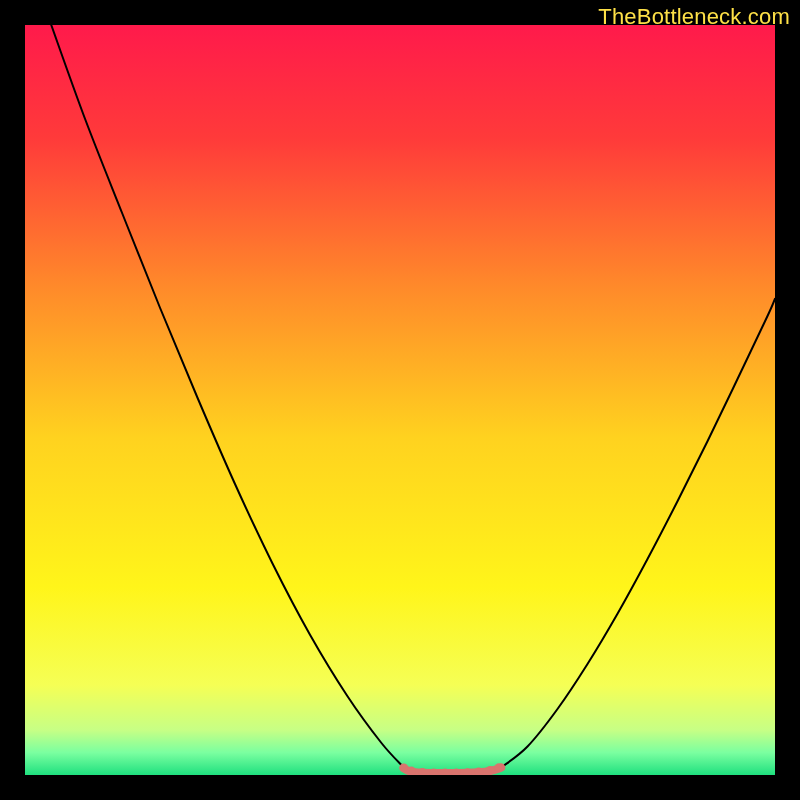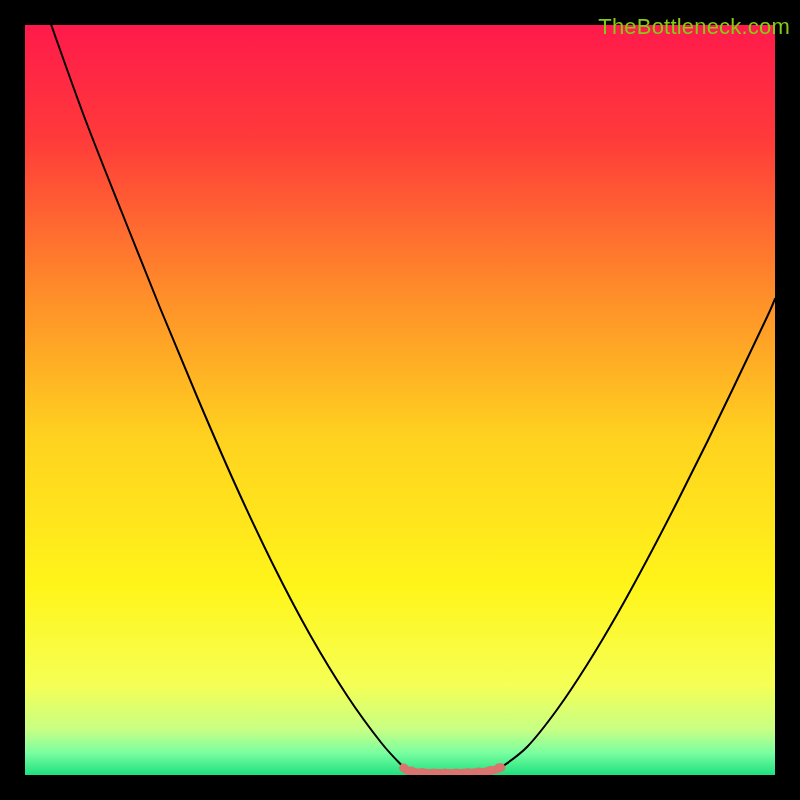--- a/index.html
+++ b/index.html
@@ -21,25 +21,24 @@
     position: absolute;
     left: 25px;
     top: 25px;
     width: 750px;
     height: 750px;
   }
   .watermark {
     position: absolute;
     top: 4px;
     right: 10px;
-    color: #84cc16;
+    color: #fde047;
     font-size: 22px;
     font-weight: 500;
     letter-spacing: 0.2px;
-    margin-top: 10px;
   }
 </style>
 </head>
 <body>
 
 <div class="box">
   <svg class="plot" viewBox="0 0 750 750" preserveAspectRatio="none">
     <defs>
       <linearGradient id="bg" x1="0" y1="0" x2="0" y2="1">
           <stop offset="0%" stop-color="#ff1a4b"></stop>

